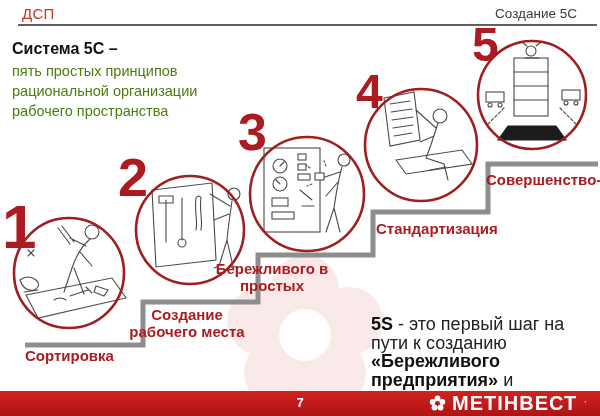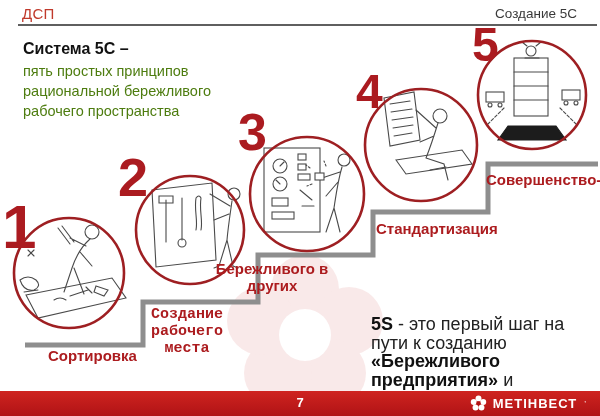--- a/index.html
+++ b/index.html
@@ -5,47 +5,47 @@
   html,body{margin:0;padding:0;background:#fff;}
   .slide{
     position:relative;width:600px;height:416px;background:#fff;overflow:hidden;
     font-family:"Liberation Sans","DejaVu Sans",sans-serif;color:#1f1f1f;
   }
   
   .classification{position:absolute;left:22px;top:5px;font-size:15px;color:#c0392b;letter-spacing:.3px;}
   .header-title{position:absolute;right:23px;top:6px;font-size:13.5px;color:#3a3a3a;}
   .header-rule{position:absolute;left:18px;top:24px;width:579px;height:2px;background:#5f5f5f;}
   
-  .intro{position:absolute;left:23px;top:40px;}
+  .intro{position:absolute;left:12px;top:40px;}
   .intro-title{font-size:16px;font-weight:bold;color:#111;margin-bottom:3px;}
   .intro-line{font-size:14.5px;line-height:20px;color:#4d7c0f;}
   
   .stepnum{position:absolute;font-weight:bold;color:#ab1b20;line-height:1;}
   .n1{left:2px;top:196px;font-size:62px;}
   .n2{left:118px;top:150px;font-size:54px;}
   .n3{left:238px;top:106px;font-size:52px;}
   .n4{left:356px;top:68px;font-size:48px;}
   .n5{left:472px;top:21px;font-size:48px;}
   
   .steplabel{position:absolute;font-weight:bold;color:#ac1c1f;font-size:15px;line-height:17px;text-align:center;}
-  .l1{left:25px;top:347px;text-align:center;margin-left:23px;}
-  .l2{left:127px;top:306px;width:120px;font-family:Liberation Mono, monospace;}
+  .l1{left:25px;top:347px;text-align:center;}
+  .l2{left:127px;top:306px;width:120px;}
   .l3{left:212px;top:260px;width:120px;}
   .l4{left:376px;top:220px;text-align:right;}
   .l5{left:486px;top:171px;width:100px;}
   
   .note{position:absolute;left:371px;top:315px;width:212px;font-size:18px;line-height:18.5px;color:#222;}
   .note b{color:#111;}
   
   .footer-bar{position:absolute;left:0;top:391px;width:600px;height:25px;
     background:linear-gradient(#cf2420,#b01315);}
   .page-number{position:absolute;left:50%;top:4px;transform:translateX(-50%);
     color:#fff;font-size:13px;font-weight:bold;}
   .brand{position:absolute;right:14px;top:0;height:25px;display:flex;align-items:center;gap:6px;}
-  .brand-name{color:#fff;font-weight:bold;font-size:13px;letter-spacing:1px;}
+  .brand-name{color:#fff;font-weight:bold;font-size:20px;letter-spacing:1px;}
   .brand-mark{color:#fff;font-size:8px;vertical-align:super;margin-left:1px;}
   .artwork{position:absolute;left:0;top:0;}
 </style>
 </head>
 <body>
 
 <div class="slide">
 
   <svg class="artwork" width="600" height="416" viewBox="0 0 600 416">
 
@@ -134,40 +134,40 @@
     </g>
   </svg>
 
   <div class="classification">ДСП</div>
   <div class="header-title">Создание 5С</div>
   <div class="header-rule"></div>
 
   <div class="intro">
     <div class="intro-title">Система 5С –</div>
     <div class="intro-line">пять простых принципов</div>
-    <div class="intro-line">рациональной бережливого</div>
+    <div class="intro-line">рациональной организации</div>
     <div class="intro-line">рабочего пространства</div>
   </div>
 
   <div class="stepnum n1">1</div>
   <div class="stepnum n2">2</div>
   <div class="stepnum n3">3</div>
   <div class="stepnum n4">4</div>
   <div class="stepnum n5">5</div>
 
   <div class="steplabel l1">
     <div>Сортировка</div>
   </div>
   <div class="steplabel l2">
     <div>Создание</div>
     <div>рабочего места</div>
   </div>
   <div class="steplabel l3">
     <div>Бережливого в</div>
-    <div>других</div>
+    <div>простых</div>
   </div>
   <div class="steplabel l4">
     <div>Стандартизация</div>
   </div>
   <div class="steplabel l5">
     <div>Совершенство-</div>
   </div>
 
   <div class="note"><b>5S</b><span> - это первый шаг на пути к созданию </span><b>«Бережливого предприятия»</b><span> и применению других инструментов бережливого производства</span></div>
 

